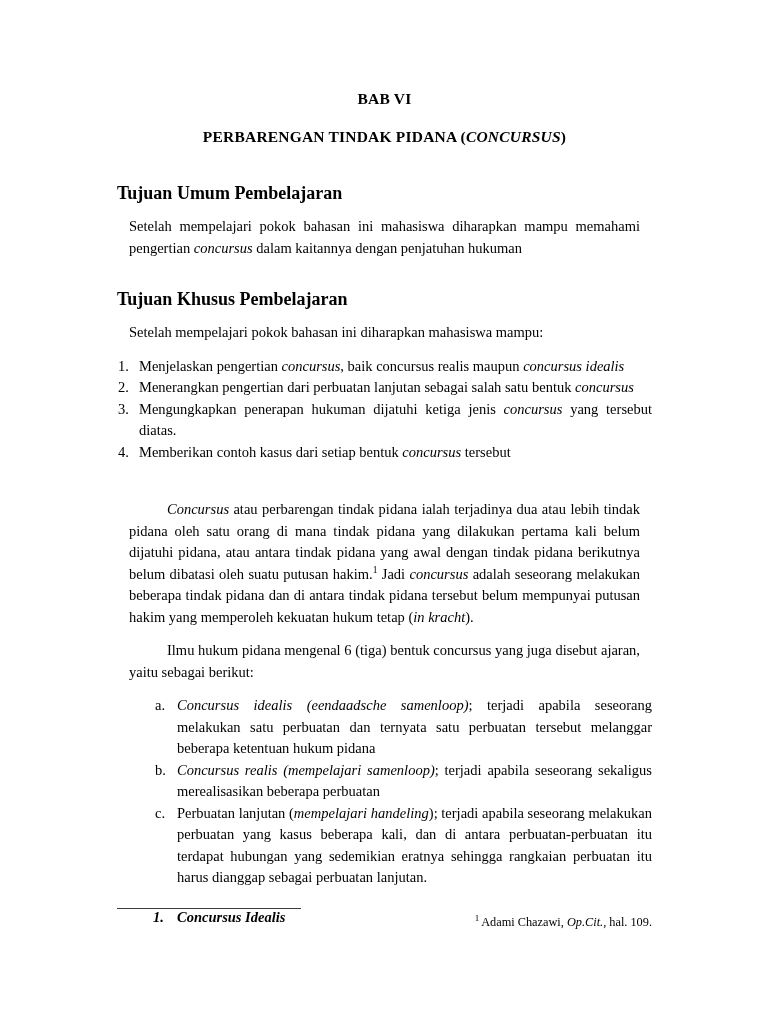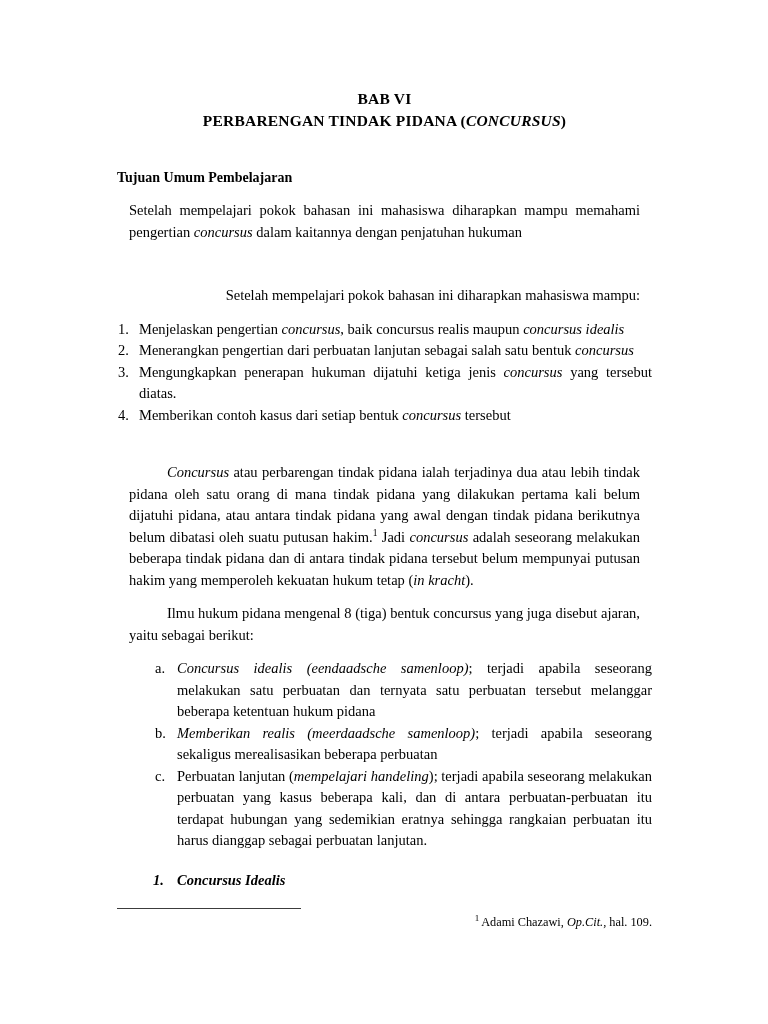--- a/index.html
+++ b/index.html
@@ -28,39 +28,39 @@
   .doc-title {
     text-align: center;
     font-weight: bold;
     font-size: 15.5px;
     line-height: 22px;
     letter-spacing: 0.2px;
     margin: 0;
   }
   .doc-title .ital { font-style: italic; }
 
-  .subtitle-line { margin-top: 0; }
+  .subtitle-line { margin-top: 16px; }
 
   .section-heading {
     font-weight: bold;
-    font-size: 14px;
+    font-size: 18px;
     line-height: 21px;
     margin: 0;
   }
 
   
   .para {
     font-size: 14.5px;
     line-height: 21.5px;
     text-align: justify;
     margin: 12px;
     text-justify: inter-word;
   }
   .para.indent { text-indent: 38px; }
-  .para.nojust { text-align: right; }
+  .para.nojust { text-align: left; }
 
   .spacer-sm { height: 11px; }
   .spacer-md { height: 18px; }
   .spacer-lg { height: 24px; }
 
   
   .num-list {
     margin: 0;
     padding: 0;
     list-style: none;
@@ -163,38 +163,39 @@
   </div>
 
   <div class="spacer-lg"></div>
   <div class="spacer-sm"></div>
 
   <div class="section-heading">Tujuan Umum Pembelajaran</div>
   <p class="para"><span>Setelah mempelajari pokok bahasan ini mahasiswa diharapkan mampu memahami pengertian </span><span class="ital">concursus</span><span> dalam kaitannya dengan penjatuhan hukuman</span></p>
 
   <div class="spacer-md"></div>
 
+  <div class="section-heading">Tujuan Khusus Pembelajaran</div>
   <p class="para nojust">Setelah mempelajari pokok bahasan ini diharapkan mahasiswa mampu:</p>
 
   <ul class="num-list">
     <li><span class="marker">1.</span><span>Menjelaskan pengertian </span><span class="ital">concursus</span><span>, baik concursus realis maupun </span><span class="ital">concursus idealis</span></li>
     <li><span class="marker">2.</span><span>Menerangkan pengertian dari perbuatan lanjutan sebagai salah satu bentuk </span><span class="ital">concursus</span></li>
     <li><span class="marker">3.</span><span>Mengungkapkan penerapan hukuman dijatuhi ketiga jenis </span><span class="ital">concursus</span><span> yang tersebut diatas.</span></li>
     <li><span class="marker">4.</span><span>Memberikan contoh kasus dari setiap bentuk </span><span class="ital">concursus</span><span> tersebut</span></li>
   </ul>
 
   <div class="spacer-lg"></div>
 
   <p class="para indent"><span class="ital">Concursus</span><span> atau perbarengan tindak pidana ialah terjadinya dua atau lebih tindak pidana oleh satu orang di mana tindak pidana yang dilakukan pertama kali belum dijatuhi pidana, atau antara tindak pidana yang awal dengan tindak pidana berikutnya belum dibatasi oleh suatu putusan hakim.</span><sup class="fn-ref">1</sup><span> Jadi </span><span class="ital">concursus</span><span> adalah seseorang melakukan beberapa tindak pidana dan di antara tindak pidana tersebut belum mempunyai putusan hakim yang memperoleh kekuatan hukum tetap (</span><span class="ital">in kracht</span><span>).</span></p>
 
-  <p class="para indent">Ilmu hukum pidana mengenal 8 (tiga) bentuk concursus yang juga disebut ajaran, yaitu sebagai berikut:</p>
+  <p class="para indent">Ilmu hukum pidana mengenal 6 (tiga) bentuk concursus yang juga disebut ajaran, yaitu sebagai berikut:</p>
 
   <ul class="alpha-list">
     <li><span class="marker">a.</span><span class="ital">Concursus idealis (eendaadsche samenloop)</span><span>; terjadi apabila seseorang melakukan satu perbuatan dan ternyata satu perbuatan tersebut melanggar beberapa ketentuan hukum pidana</span></li>
-    <li><span class="marker">b.</span><span class="ital">Memberikan realis (meerdaadsche samenloop)</span><span>; terjadi apabila seseorang sekaligus merealisasikan beberapa perbuatan</span></li>
+    <li><span class="marker">b.</span><span class="ital">Concursus realis (mempelajari samenloop)</span><span>; terjadi apabila seseorang sekaligus merealisasikan beberapa perbuatan</span></li>
     <li><span class="marker">c.</span><span>Perbuatan lanjutan (</span><span class="ital">mempelajari handeling</span><span>); terjadi apabila seseorang melakukan perbuatan yang kasus beberapa kali, dan di antara perbuatan-perbuatan itu terdapat hubungan yang sedemikian eratnya sehingga rangkaian perbuatan itu harus dianggap sebagai perbuatan lanjutan.</span></li>
   </ul>
 
   <div class="spacer-md"></div>
 
 
   <ul class="sub-head-item">
     <li><span class="marker">1.</span><span>Concursus Idealis</span></li>
   </ul>
 

